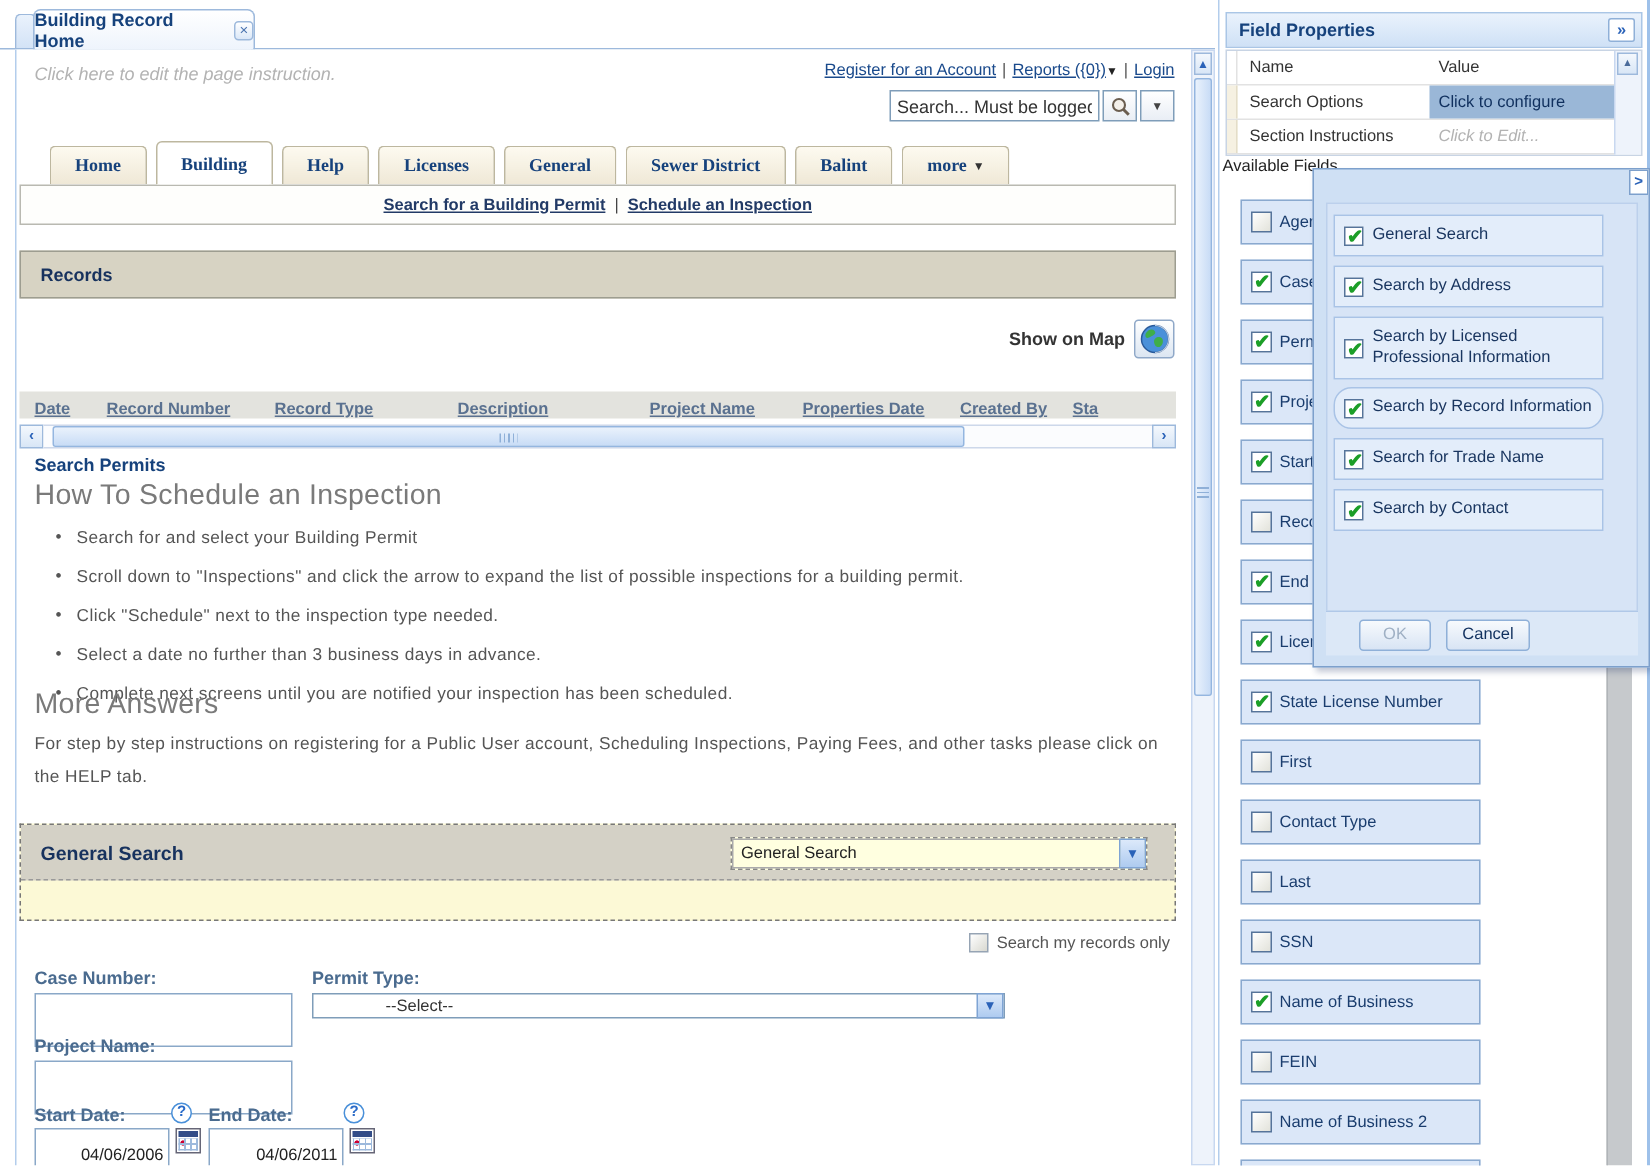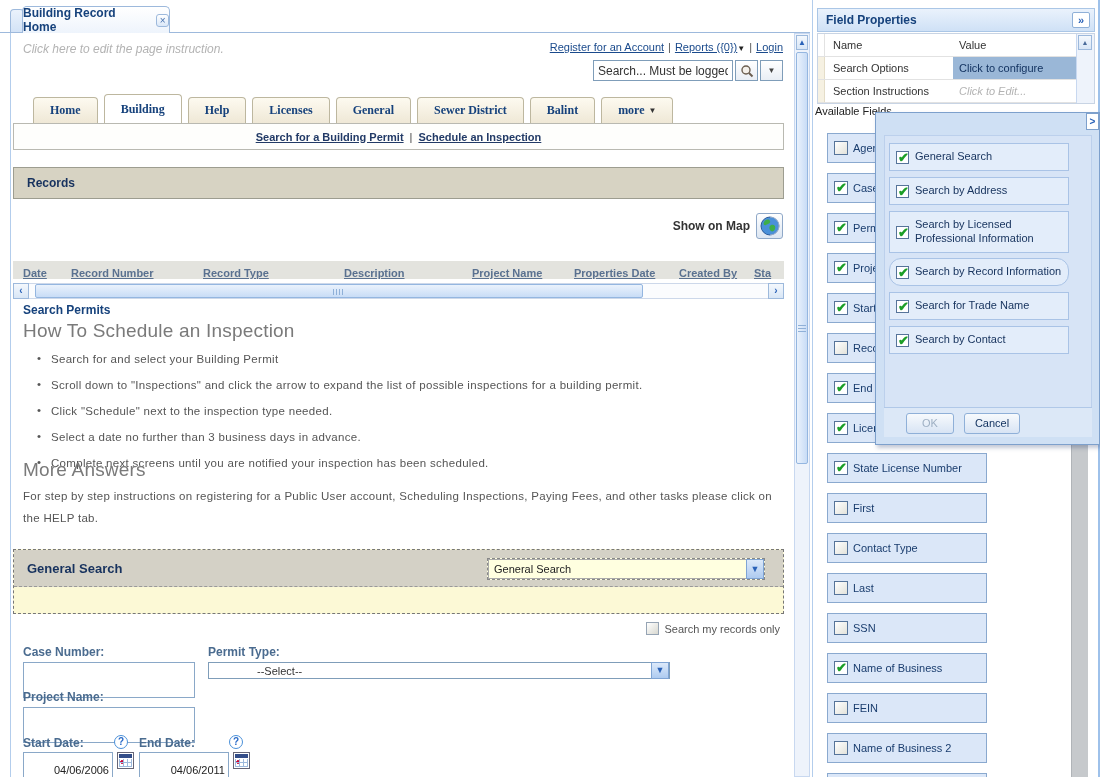--- a/index.html
+++ b/index.html
@@ -39,21 +39,21 @@
   .records-bar { position:absolute; left:2px; top:134px; width:771px; height:32px; background:#d7d3c3; border:1px solid #9d9d90; display:flex; align-items:center; }
   .records-bar span { margin-left:13px; color:#17325e; font-weight:bold; font-size:12px; }
 
   .map-row { position:absolute; right:11px; top:180px; display:flex; align-items:center; gap:6px; }
   .map-row span { font-size:12px; font-weight:bold; color:#333; }
   .globe-btn { width:27px; height:26px; border:1px solid #8fa8c8; border-radius:3px; background:linear-gradient(#ffffff,#dce6f2); display:flex; align-items:center; justify-content:center; cursor:pointer; }
 
   .showing { position:absolute; left:12px; top:228px; font-size:11px; color:#333; }
   .thead { position:absolute; left:2px; top:228px; width:771px; height:18px; background:#e3e3de; display:flex; align-items:flex-end; font-size:11px; }
   .thead a { color:#5a7190; font-weight:bold; text-decoration:underline; white-space:nowrap; overflow:hidden; cursor:pointer; }
-  .c0{width:58px;padding-left:10px;} .c1{width:112px;} .c2{width:141px;margin-left:20px;} .c3{width:128px;} .c4{width:102px;} .c5{width:105px;} .c6{width:75px;} .c7{flex:1;}
+  .c0{width:58px;padding-left:10px;} .c1{width:112px;} .c2{width:122px;} .c3{width:128px;} .c4{width:102px;} .c5{width:105px;} .c6{width:75px;} .c7{flex:1;}
 
   .hscroll { position:absolute; left:2px; top:250px; width:771px; height:16px; display:flex; }
   .hs-arrow { width:16px; height:16px; border:1px solid #9db9dc; background:linear-gradient(#f4f8fd,#d8e6f6); color:#2a62b8; font-size:10px; font-weight:bold; line-height:13px; text-align:center; cursor:pointer; }
   .hs-track { flex:1; background:#fbfcfe; border-top:1px solid #cdd8ea; border-bottom:1px solid #cdd8ea; position:relative; }
   .hs-thumb { position:absolute; left:6px; top:0; width:608px; height:14px; background:linear-gradient(#eaf2fc,#c8dcf6); border:1px solid #94b6e0; border-radius:2px; cursor:pointer; }
   .hs-grip { position:absolute; left:50%; top:4px; width:12px; height:6px; margin-left:-6px;
     background:repeating-linear-gradient(90deg,#8fb0d8 0 1px,transparent 1px 3px); }
 
   .search-permits { position:absolute; left:12px; top:270px; font-size:12px; font-weight:bold; color:#16427c; cursor:pointer; }
   .h-big { position:absolute; left:12px; font-size:19px; color:#7a7a7a; letter-spacing:0.2px; }

